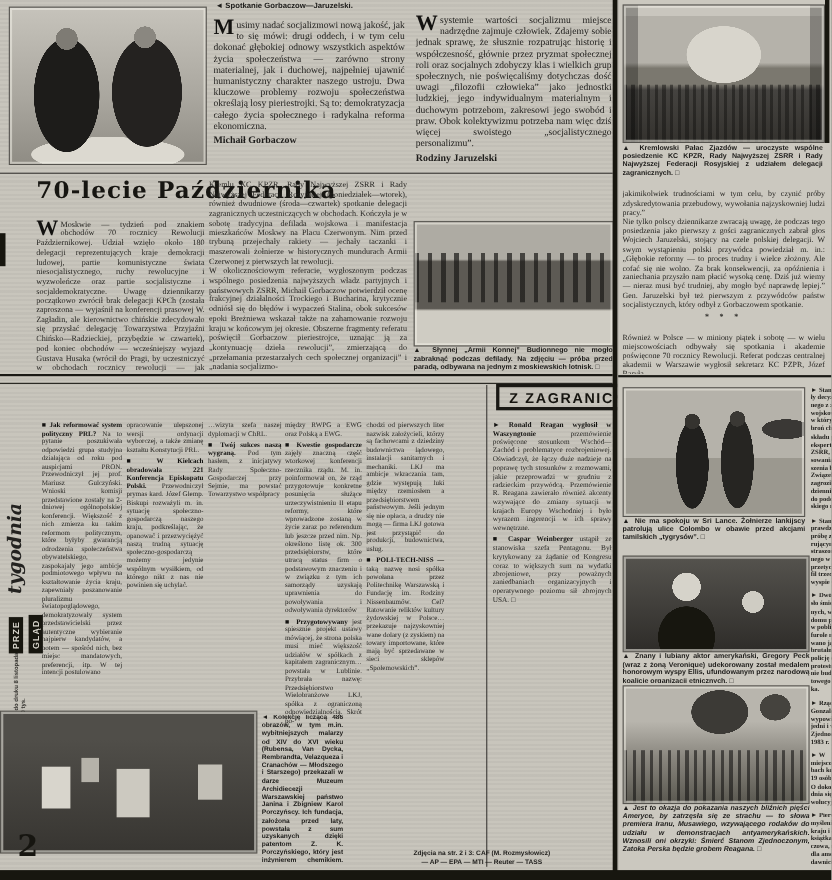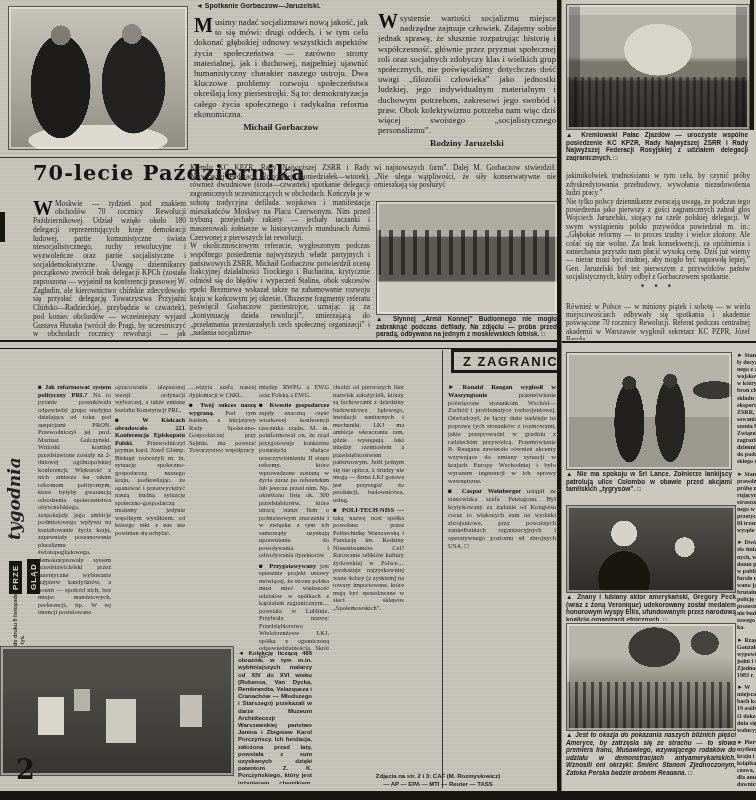--- a/index.html
+++ b/index.html
@@ -8,21 +8,21 @@
     font-family:"Liberation Serif", serif;color:#262522;}
   .abs{position:absolute;}
   .photo{border:1px solid #55534e;box-shadow:inset 0 0 0 2px rgba(242,240,232,.55);}
   .cap{font-family:"Liberation Sans", sans-serif;font-weight:bold;font-size:6.4px;line-height:7.6px;text-align:justify;color:#1c1b19;overflow:hidden;}
   .bodytext{font-size:7.4px;line-height:8.7px;text-align:justify;overflow:hidden;white-space:pre-line;}
   .smalltext{font-size:6.4px;line-height:7.5px;text-align:justify;overflow:hidden;}
   .smalltext p{margin:0 0 3px 0;white-space:pre-line;}
   .smalltext b{color:#131210;}
   .quote{font-size:8.7px;line-height:10.2px;text-align:justify;color:#1d1c1a;overflow:hidden;}
   .dropcap{float:left;font-size:20px;line-height:16px;font-weight:bold;padding-right:2px;color:#131210;}
-  .sig{text-align:center;font-weight:bold;font-size:9px;margin-top:3px;}
+  .sig{text-align:left;font-weight:bold;font-size:9px;margin-top:3px;}
   .headline{font-family:"DejaVu Serif", serif;font-weight:bold;font-size:21px;letter-spacing:1px;color:#161511;}
   .secbox{display:inline-block;border:3px solid #1a1915;padding:2px 9px 1px 9px;
     font-family:"Liberation Sans", sans-serif;font-weight:bold;font-size:13px;letter-spacing:3px;color:#15140f;}
   .rule{background:#3c3a36;}
   .blackbar{background:#17160f;}
   .stars{text-align:center;font-weight:bold;letter-spacing:4px;margin:2px 0;}
   .rot{transform:rotate(-90deg);transform-origin:0 0;}
   .logochip{display:inline-block;background:#17160f;color:#d8d5cc;font-family:"Liberation Sans",sans-serif;
     font-weight:bold;font-size:8px;letter-spacing:1px;padding:2px 4px;margin-right:2px;}
   .strip{font-size:6px;line-height:7.1px;white-space:pre-line;overflow:hidden;font-weight:bold;color:#1f1e1b;}
@@ -57,21 +57,20 @@
   <div class="abs headline" style="left:33px;top:160px;width:340px;height:26px;">70-lecie Października</div>
 
   <div class="abs bodytext" style="left:33px;top:191px;width:153px;height:147px;">
     <span class="dropcap">W</span><span>Moskwie — tydzień pod znakiem obchodów 70 rocznicy Rewolucji Październikowej. Udział wzięło około 180 delegacji reprezentujących kraje demokracji ludowej, partie komunistyczne świata niesocjalistycznego, ruchy rewolucyjne i wyzwoleńcze oraz partie socjalistyczne i socjaldemokratyczne. Uwagę dziennikarzy początkowo zwrócił brak delegacji KPCh (została zaproszona — wyjaśnił na konferencji prasowej W. Zagładin, ale kierownictwo chińskie zdecydowało się przysłać delegację Towarzystwa Przyjaźni Chińsko—Radzieckiej, przybędzie w czwartek), pod koniec obchodów — wcześniejszy wyjazd Gustava Husaka (wrócił do Pragi, by uczestniczyć w obchodach rocznicy rewolucji — jak wyjaśniono). Pozostali przywódcy państw socjalistycznych do końca obchodów przebywali w Moskwie.
 Na rocznicowe obchody złożyły się: dwudniowe, uroczyste, wspólne posiedzenie na</span>
   </div>
 
   <div class="abs bodytext" style="left:190px;top:164px;width:180px;height:174px;">Kremlu KC KPZR, Rady Najwyższej ZSRR i Rady Najwyższej Federacji Rosyjskiej (poniedziałek—wtorek), również dwudniowe (środa—czwartek) spotkanie delegacji zagranicznych uczestniczących w obchodach. Kończyła je w sobotę tradycyjna defilada wojskowa i manifestacja mieszkańców Moskwy na Placu Czerwonym. Nim przed trybuną przejechały rakiety — jechały taczanki i maszerowali żołnierze w historycznych mundurach Armii Czerwonej z pierwszych lat rewolucji.
 W okolicznościowym referacie, wygłoszonym podczas wspólnego posiedzenia najwyższych władz partyjnych i państwowych ZSRR, Michaił Gorbaczow potwierdził ocenę frakcyjnej działalności Trockiego i Bucharina, krytycznie odniósł się do błędów i wypaczeń Stalina, obok sukcesów epoki Breżniewa wskazał także na zahamowanie rozwoju kraju w końcowym jej okresie. Obszerne fragmenty referatu poświęcił Gorbaczow pieriestrojce, uznając ją za „kontynuację dzieła rewolucji”, zmierzającą do „przełamania przestarzałych cech społecznej organizacji” i „nadania socjalizmo-</div>
 
-  <div class="abs bodytext" style="left:374px;top:164px;width:182px;height:35px;">wi najnowszych form”. Dalej M. Gorbaczow stwierdził: „Nie ulega wątpliwości, że siły konserwatywne nie omieszkają się posłużyć</div>
 
   <div class="abs photo" style="left:376px;top:201px;width:180px;height:112px;background:
          repeating-linear-gradient(90deg, rgba(25,24,22,.7) 0 4px, rgba(0,0,0,0) 4px 12px) 0 42%/100% 40% no-repeat,
          linear-gradient(180deg,#aeaba3 0 30%, #5d5a54 32% 70%, #cfccc3 72% 100%);"></div>
 
   <div class="abs cap" style="left:376px;top:315px;width:181px;height:25px;">▲ Słynnej „Armii Konnej” Budionnego nie mogło zabraknąć podczas defilady. Na zdjęciu — próba przed paradą, odbywana na jednym z moskiewskich lotnisk.  □</div>
 
   <div class="abs" style="left:0;top:340px;width:557px;height:6px;border-top:2.5px solid #1a1915;border-bottom:1.5px solid #1a1915;"></div>
 
   <div class="abs rot" style="left:4px;top:540px;width:116px;height:26px;font-family:'DejaVu Serif',serif;font-style:italic;font-weight:bold;font-size:17px;color:#232220;">tygodnia</div>
@@ -139,21 +138,21 @@
 
   <div class="abs photo" style="left:566px;top:4px;width:182px;height:124px;background:
          linear-gradient(90deg, rgba(0,0,0,.28) 0 7%, rgba(0,0,0,0) 7% 93%, rgba(0,0,0,.28) 93%),
          radial-gradient(ellipse 34px 26px at 50% 36%, #d8d5cc 99%, transparent 100%),
          repeating-linear-gradient(90deg, rgba(20,19,17,.5) 0 3px, rgba(0,0,0,0) 3px 7px) 0 100%/100% 42% no-repeat,
          linear-gradient(180deg,#c9c6be 0 8%,#b5b2aa 8% 42%,#7b786f 46% 58%,#454340 62%,#34322e 100%);"></div>
 
   <div class="abs cap" style="left:566px;top:131px;width:182px;height:30px;">▲ Kremlowski Pałac Zjazdów — uroczyste wspólne posiedzenie KC KPZR, Rady Najwyższej ZSRR i Rady Najwyższej Federacji Rosyjskiej z udziałem delegacji zagranicznych.  □</div>
 
   <div class="abs bodytext" style="left:566px;top:164px;width:184px;height:176px;font-size:7.2px;line-height:8.4px;">
-    <span>jakimikolwiek trudnościami w tym celu, by czynić próby zdyskredytowania przebudowy, wywołania niezadowolenia ludzi pracy.”</span>
+    <span>jakimikolwiek trudnościami w tym celu, by czynić próby zdyskredytowania przebudowy, wywołania najzyskowniej ludzi pracy.”</span>
     <span>Nie tylko polscy dziennikarze zwracają uwagę, że podczas tego posiedzenia jako pierwszy z gości zagranicznych zabrał głos Wojciech Jaruzelski, stojący na czele polskiej delegacji. W swym wystąpieniu polski przywódca powiedział m. in.: „Głębokie reformy — to proces trudny i wielce złożony. Ale cofać się nie wolno. Za brak konsekwencji, za opóźnienia i zaniechania przyszło nam płacić wysoką cenę. Dziś już wiemy — nieraz musi być trudniej, aby mogło być naprawdę lepiej.” Gen. Jaruzelski był też pierwszym z przywódców państw socjalistycznych, który odbył z Gorbaczowem spotkanie.</span>
     <div class="stars">* * *</div>
     <span>Również w Polsce — w miniony piątek i sobotę — w wielu miejscowościach odbywały się spotkania i akademie poświęcone 70 rocznicy Rewolucji. Referat podczas centralnej akademii w Warszawie wygłosił sekretarz KC PZPR, Józef Baryła.</span>
   </div>
 
   <div class="abs" style="left:562px;top:341px;width:194px;height:4px;border-top:2.5px solid #1a1915;"></div>
 
   <div class="abs photo" style="left:566px;top:352px;width:164px;height:116px;background:
          radial-gradient(circle 7px at 38% 26%, #35332f 99%, transparent 100%),
          radial-gradient(circle 7px at 63% 24%, #3a3834 99%, transparent 100%),

